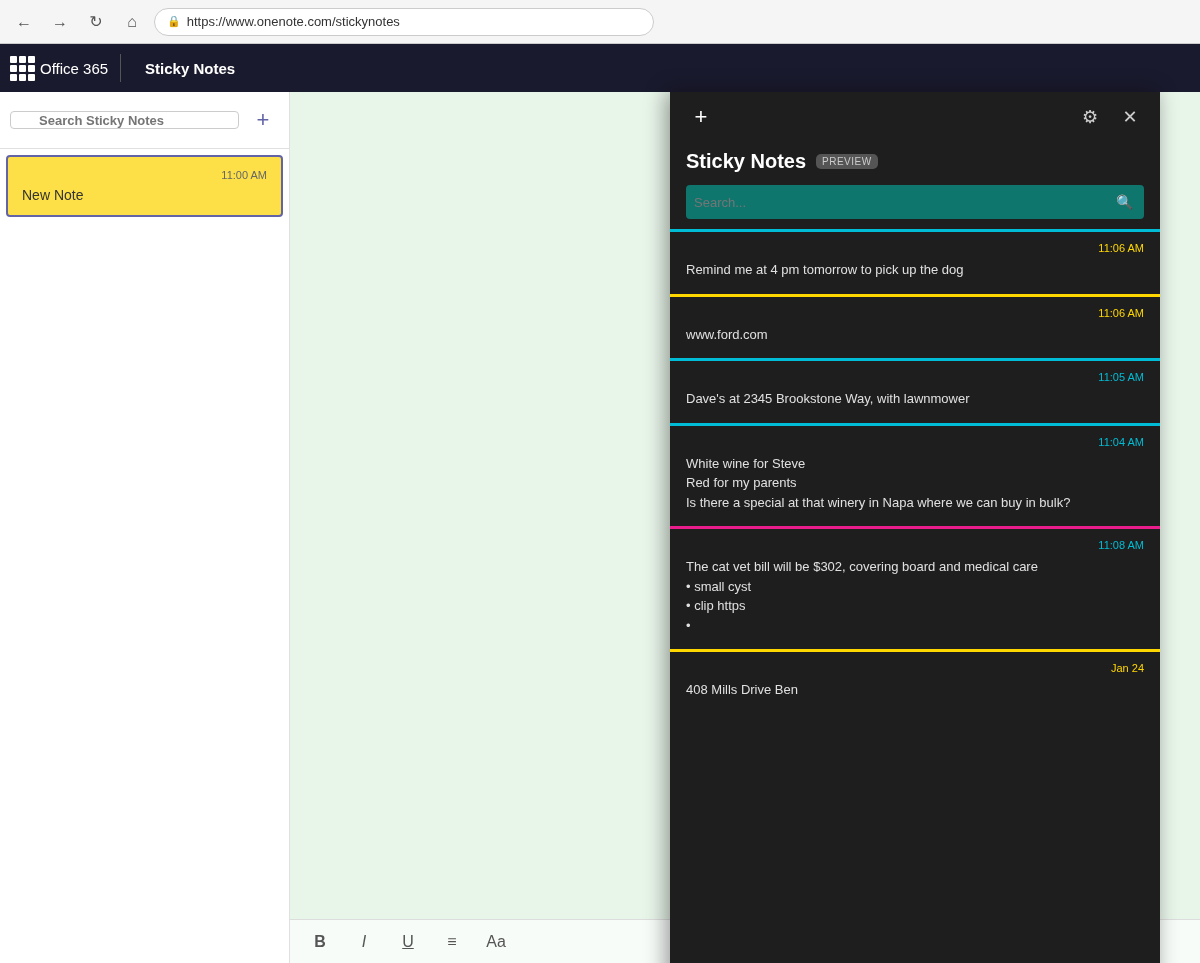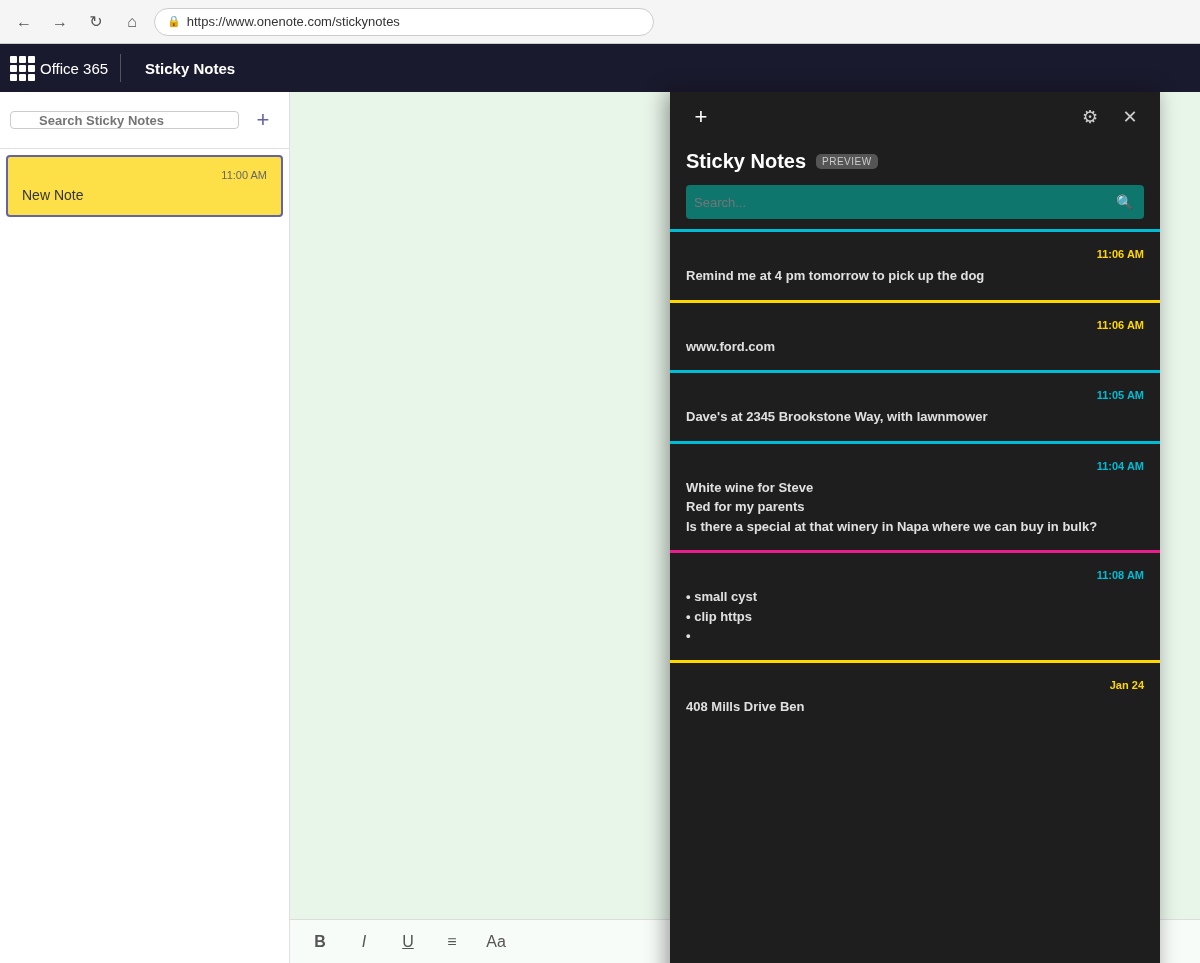--- a/index.html
+++ b/index.html
@@ -298,23 +298,22 @@
     }
     .panel-notes-list::-webkit-scrollbar-track {
       background: #1e1e1e;
     }
     .panel-notes-list::-webkit-scrollbar-thumb {
       background: #555;
       border-radius: 4px;
     }
     .panel-note-item {
       border-top: 3px solid #555;
-      padding: 16px 16px 14px;
-      cursor: pointer;
-      font-weight: bold;
+      padding: 10px 16px 14px;
+      cursor: pointer;
     }
     .panel-note-time {
       text-align: right;
       font-size: 11px;
       margin-bottom: 6px;
     }
     .panel-note-text {
       color: #e0e0e0;
       font-size: 13px;
       line-height: 1.5;
@@ -435,20 +434,21 @@
         <div class="panel-note-text">
           <div>White wine for Steve</div>
           <div>Red for my parents</div>
           <div>Is there a special at that winery in Napa where we can buy in bulk?</div>
         </div>
       </div>
 
       <div class="panel-note-item border-pink">
         <div class="panel-note-time time-cyan">11:08 AM</div>
         <div class="panel-note-text">
+          <div>The cat vet bill will be $302, covering board and medical care</div>
           <div>• <span>small cyst</span></div>
           <div>• <span>clip https</span></div>
           <div>•</div>
         </div>
       </div>
 
       <div class="panel-note-item border-yellow2">
         <div class="panel-note-time time-yellow">Jan 24</div>
         <div class="panel-note-text">408 Mills Drive Ben</div>
       </div>

